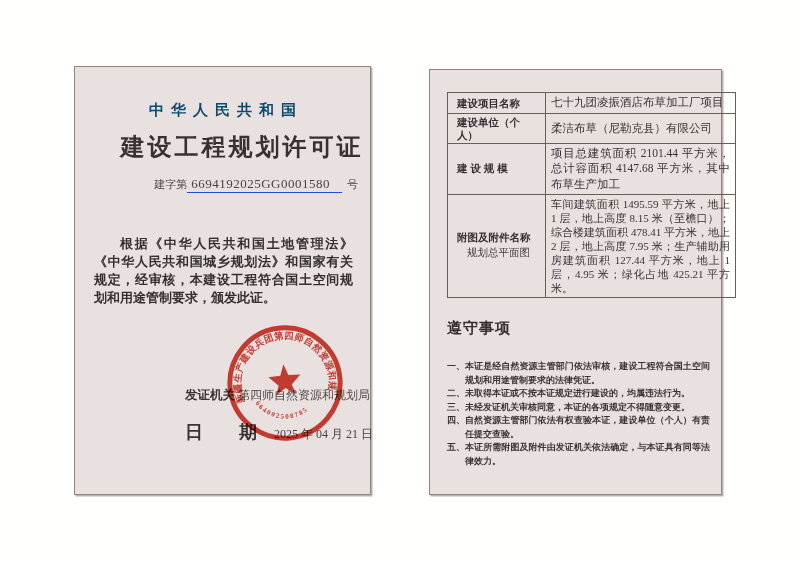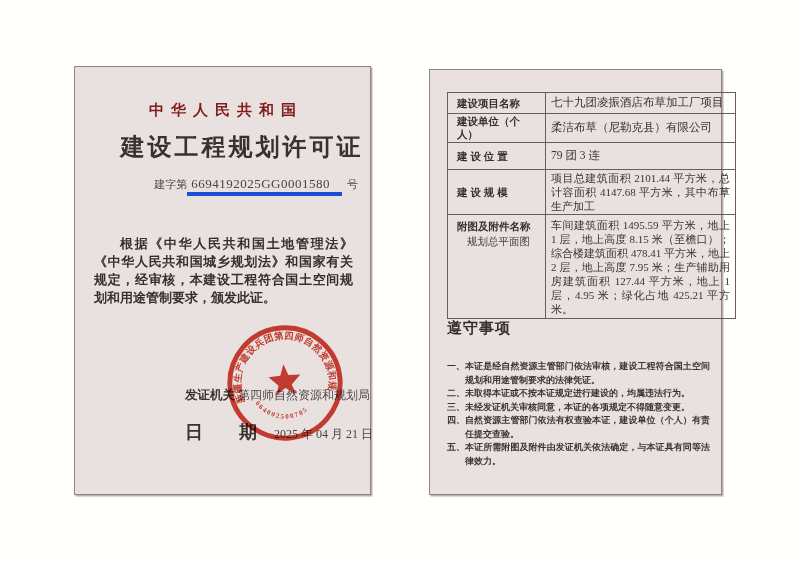--- a/index.html
+++ b/index.html
@@ -14,35 +14,35 @@
     box-shadow:1.5px 1.5px 0 rgba(99,82,72,.45);
     box-sizing:border-box;
   }
   #left-card  { left:74px;  top:66px; width:297px; height:429px; }
   #right-card { left:429px; top:69px; width:293px; height:426px; }
 
   
   .country {
     position:absolute; top:34px; left:0; width:100%;
     text-align:center; font-size:15px; font-weight:600;
-    letter-spacing:7px; text-indent:7px; color:#7f1d1d;
+    letter-spacing:7px; text-indent:7px; color:#0c4a6e;
   }
   .cert-title {
     position:absolute; top:64px; left:0; width:100%;
     text-align:center; font-size:24px; font-weight:700;
     letter-spacing:3px; text-indent:3px; color:#383131;
     font-family:"Liberation Sans","DejaVu Sans",sans-serif;
     padding-left:18px;
   }
   .certno {
     position:absolute; top:109px; right:12px;
     font-size:11px; color:#4a4242; white-space:nowrap;
   }
   .certno .num {
-    font-size:13px; border-bottom:4px solid #1d4ed8;
+    font-size:13px; border-bottom:1px solid #1d4ed8;
     padding:0 12px 1px 4px; letter-spacing:.5px;
   }
   .certno .suffix { margin-left:5px; }
   .body-par {
     position:absolute; top:168px; left:19px; width:259px;
     font-size:13px; font-weight:600; line-height:18px;
     text-align:justify; text-indent:2em; color:#352f2f;
     font-family:"Liberation Sans","DejaVu Sans",sans-serif;
   }
   .issuer-line {
@@ -156,28 +156,20 @@
         <tr>
           <th>
             <div class="row-label">建设单位（个人）</div>
           </th>
           <td>
             <div class="row-value">柔洁布草（尼勒克县）有限公司</div>
           </td>
         </tr>
         <tr>
           <th>
-            <div class="row-label">建 设 位 置</div>
-          </th>
-          <td>
-            <div class="row-value">79 团 3 连</div>
-          </td>
-        </tr>
-        <tr>
-          <th>
             <div class="row-label">建 设 规 模</div>
           </th>
           <td>
             <div class="row-value">项目总建筑面积 2101.44 平方米，总计容面积 4147.68 平方米，其中布草生产加工</div>
           </td>
         </tr>
         <tr>
           <th>
             <div class="row-label">附图及附件名称</div>
             <div class="row-sublabel">规划总平面图</div>

